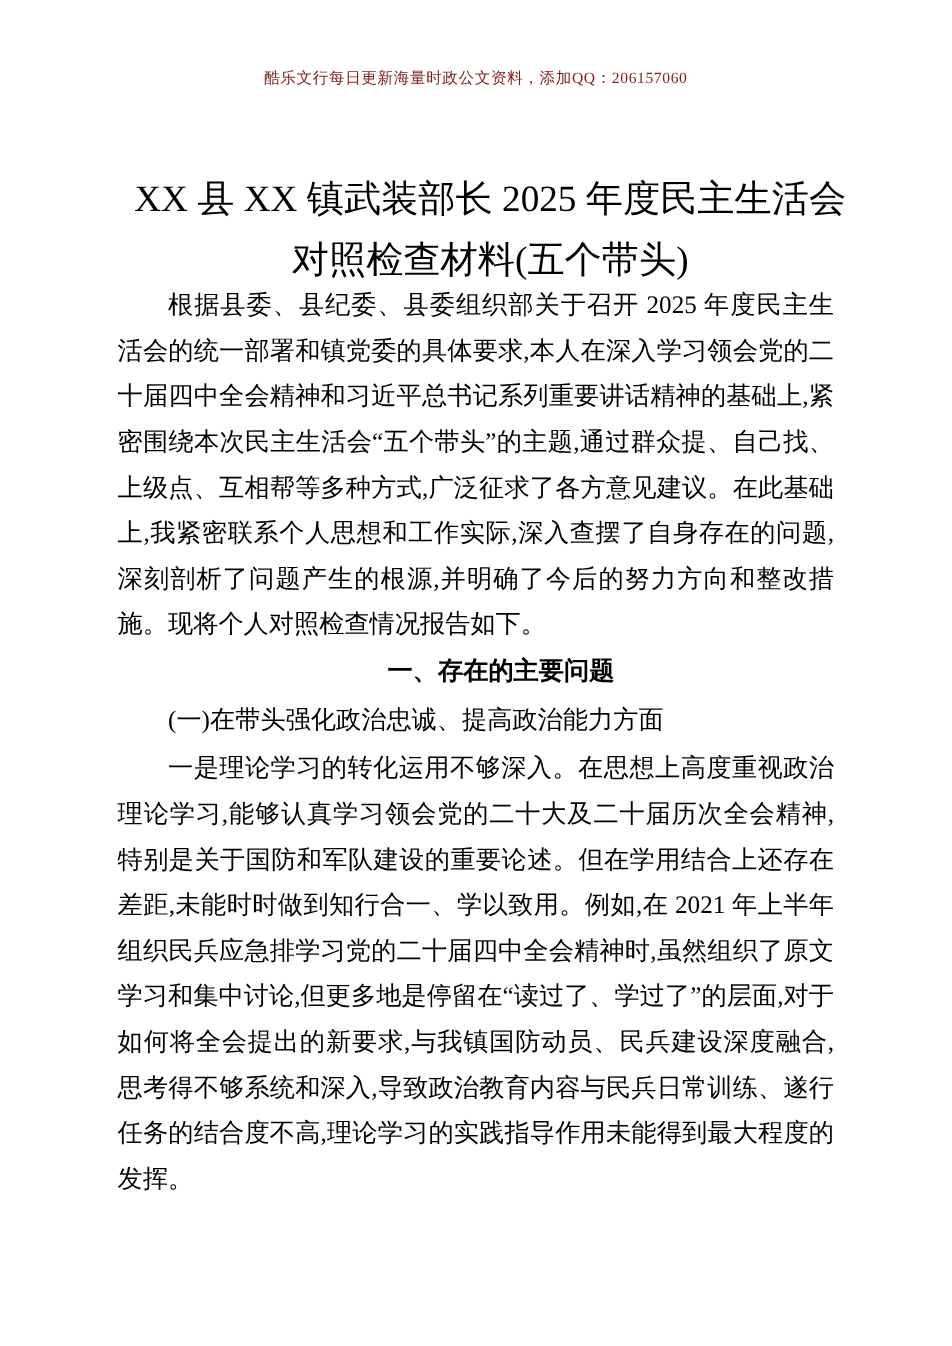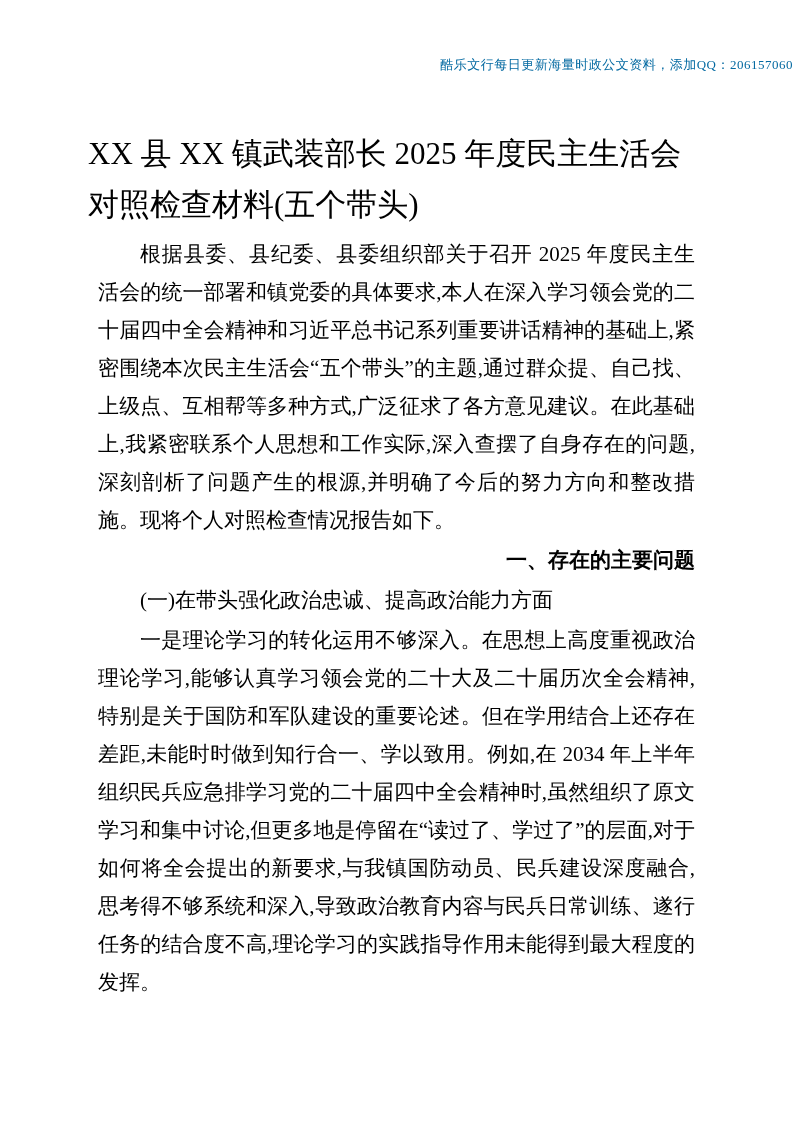--- a/index.html
+++ b/index.html
@@ -14,31 +14,32 @@
     background: #ffffff;
     color: #000000;
     font-family: "Liberation Serif", "DejaVu Serif", serif;
     overflow: hidden;
   }
   .header-note {
     position: absolute;
     top: 56px;
     left: 0;
     right: 0;
-    text-align: right;
+    text-align: center;
     font-size: 13px;
-    color: #0369a1;
+    color: #7f1d1d;
     letter-spacing: 0.5px;
   }
   .doc-title {
     position: absolute;
     top: 128px;
     left: 88px;
     width: 617px;
-    margin: 0;
+    margin: 12px;
+    text-align: center;
     font-size: 31px;
     line-height: 51px;
     font-weight: 400;
     font-family: "Liberation Serif", "DejaVu Serif", serif;
   }
   .body-text {
     position: absolute;
     top: 233px;
     left: 96px;
     width: 601px;
@@ -48,21 +49,21 @@
     font-size: 21px;
     line-height: 38px;
     text-align: justify;
     text-justify: inter-ideograph;
     text-indent: 2em;
     word-break: break-all;
   }
   .body-text p.heading1 {
     font-family: "Liberation Sans", "DejaVu Sans", sans-serif;
     font-weight: 700;
-    text-align: right;
+    text-align: center;
   }
   .body-text p.heading2 {
     font-family: "Liberation Serif", "DejaVu Serif", serif;
     font-weight: 400;
     text-align: left;
   }
 </style>
 </head>
 <body>
 
@@ -73,17 +74,17 @@
   <h1 class="doc-title">XX 县 XX 镇武装部长 2025 年度民主生活会对照检查材料(五个带头)</h1>
 
   <div class="body-text">
 
     <p class="para">根据县委、县纪委、县委组织部关于召开 2025 年度民主生活会的统一部署和镇党委的具体要求,本人在深入学习领会党的二十届四中全会精神和习近平总书记系列重要讲话精神的基础上,紧密围绕本次民主生活会“五个带头”的主题,通过群众提、自己找、上级点、互相帮等多种方式,广泛征求了各方意见建议。在此基础上,我紧密联系个人思想和工作实际,深入查摆了自身存在的问题,深刻剖析了问题产生的根源,并明确了今后的努力方向和整改措施。现将个人对照检查情况报告如下。</p>
 
     <p class="heading1">一、存在的主要问题</p>
 
     <p class="heading2">(一)在带头强化政治忠诚、提高政治能力方面</p>
 
-    <p class="para">一是理论学习的转化运用不够深入。在思想上高度重视政治理论学习,能够认真学习领会党的二十大及二十届历次全会精神,特别是关于国防和军队建设的重要论述。但在学用结合上还存在差距,未能时时做到知行合一、学以致用。例如,在 2034 年上半年组织民兵应急排学习党的二十届四中全会精神时,虽然组织了原文学习和集中讨论,但更多地是停留在“读过了、学过了”的层面,对于如何将全会提出的新要求,与我镇国防动员、民兵建设深度融合,思考得不够系统和深入,导致政治教育内容与民兵日常训练、遂行任务的结合度不高,理论学习的实践指导作用未能得到最大程度的发挥。</p>
+    <p class="para">一是理论学习的转化运用不够深入。在思想上高度重视政治理论学习,能够认真学习领会党的二十大及二十届历次全会精神,特别是关于国防和军队建设的重要论述。但在学用结合上还存在差距,未能时时做到知行合一、学以致用。例如,在 2021 年上半年组织民兵应急排学习党的二十届四中全会精神时,虽然组织了原文学习和集中讨论,但更多地是停留在“读过了、学过了”的层面,对于如何将全会提出的新要求,与我镇国防动员、民兵建设深度融合,思考得不够系统和深入,导致政治教育内容与民兵日常训练、遂行任务的结合度不高,理论学习的实践指导作用未能得到最大程度的发挥。</p>
 
   </div>
 
 </div>
 
 </body></html>

